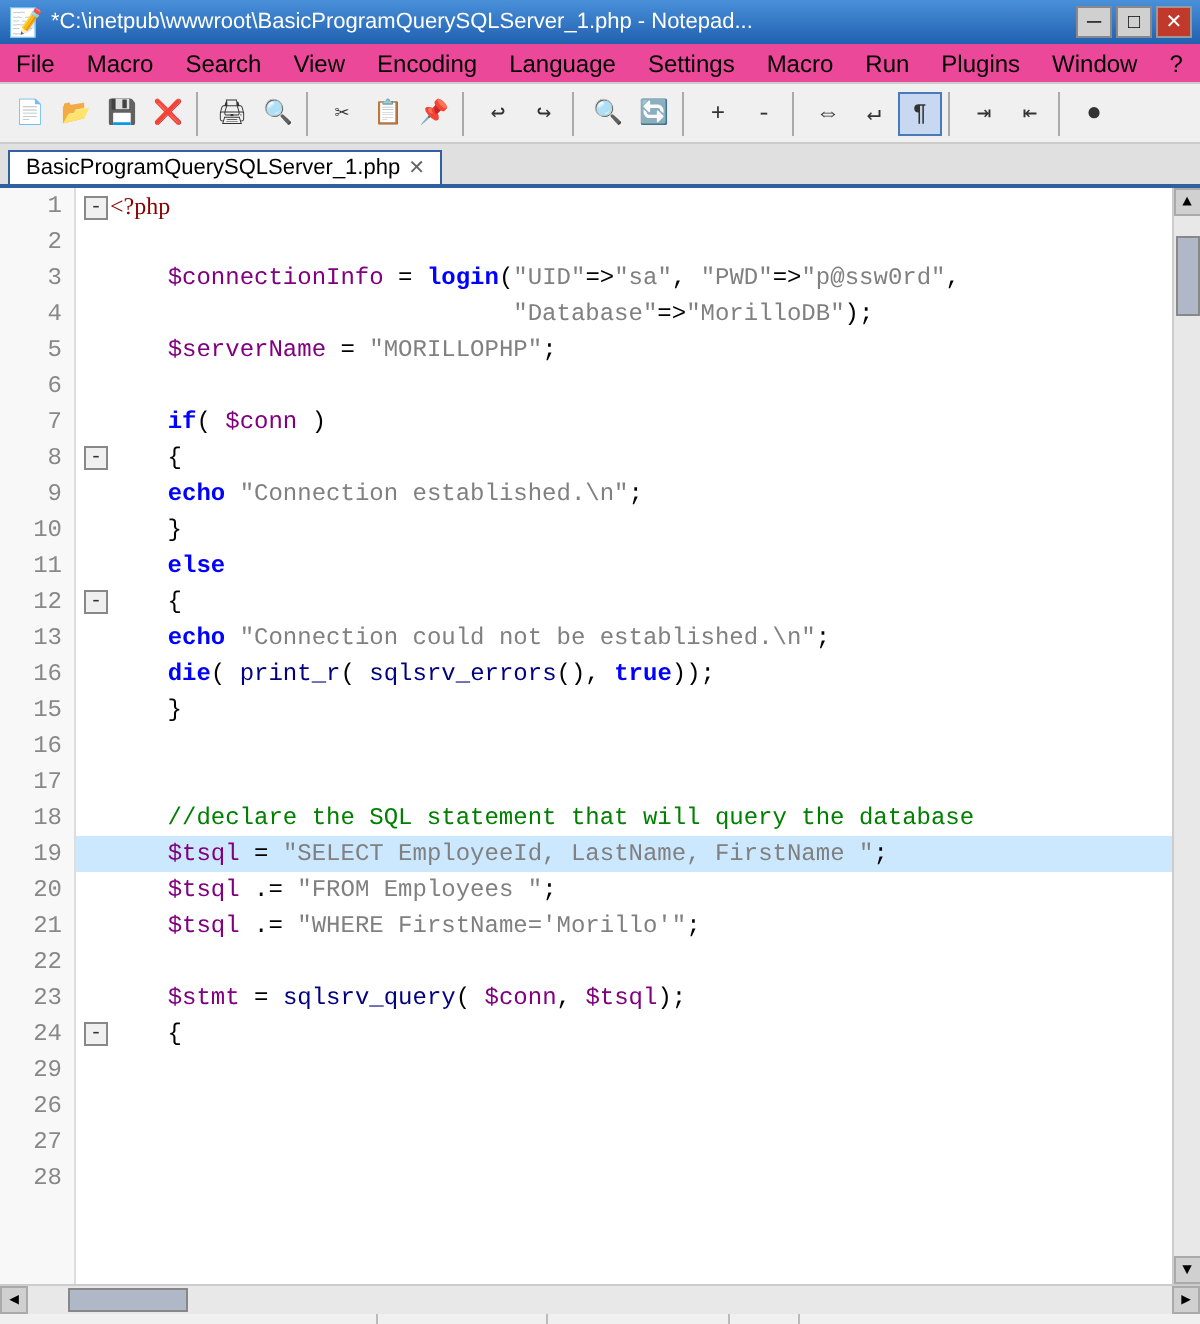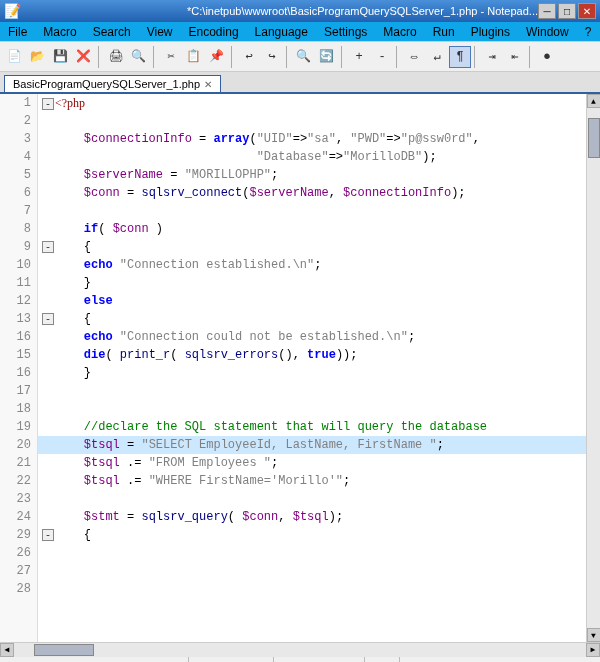--- a/index.html
+++ b/index.html
@@ -20,21 +20,21 @@
       height: 22px;
       display: flex;
       align-items: center;
       justify-content: space-between;
       padding: 0 4px;
       font-family: Arial, sans-serif;
       font-size: 11px;
     }
     #title-text {
       flex: 1;
-      text-align: right;
+      text-align: left;
       overflow: hidden;
       white-space: nowrap;
       text-overflow: ellipsis;
     }
     #window-controls {
       display: flex;
       gap: 2px;
     }
     .win-btn {
       width: 18px;
@@ -46,21 +46,21 @@
       cursor: pointer;
       display: flex;
       align-items: center;
       justify-content: center;
       font-family: Arial, sans-serif;
     }
     .win-btn.close { background: #c0392b; color: white; border-color: #999; }
 
     
     #menu-bar {
-      background: #0ea5e9;
+      background: #ec4899;
       height: 20px;
       display: flex;
       align-items: center;
       border-bottom: 1px solid #ccc;
       font-family: Arial, sans-serif;
       font-size: 12px;
     }
     .menu-item {
       padding: 0 8px;
       height: 100%;
@@ -393,24 +393,23 @@
       <div class="line-num">29</div>
       <div class="line-num">26</div>
       <div class="line-num">27</div>
       <div class="line-num">28</div>
     </div>
 
   <div id="code-area">
     <div id="code-lines">
         <div class="code-line"><span class="fold-marker">-</span><span class="tag">&lt;?php</span></div>
         <div class="code-line"><span style="display:inline-block;width:13px;"></span></div>
-        <div class="code-line"><span style="display:inline-block;width:13px;"></span>    <span class="var">$connectionInfo</span> = <span class="kw">array</span>(<span class="str">"UID"</span>=&gt;<span class="str">"sa"</span>, <span class="str">"PWD"</span>=&gt;<span class="str">"p@ssw0rd"</span>,</div>
+        <div class="code-line"><span style="display:inline-block;width:13px;"></span>    <span class="var">$connectionInfo</span> = <span class="kw">login</span>(<span class="str">"UID"</span>=&gt;<span class="str">"sa"</span>, <span class="str">"PWD"</span>=&gt;<span class="str">"p@ssw0rd"</span>,</div>
         <div class="code-line"><span style="display:inline-block;width:13px;"></span>                            <span class="str">"Database"</span>=&gt;<span class="str">"MorilloDB"</span>);</div>
         <div class="code-line"><span style="display:inline-block;width:13px;"></span>    <span class="var">$serverName</span> = <span class="str">"MORILLOPHP"</span>;</div>
-        <div class="code-line"><span style="display:inline-block;width:13px;"></span>    <span class="var">$conn</span> = <span class="fn">sqlsrv_connect</span>(<span class="var">$serverName</span>, <span class="var">$connectionInfo</span>);</div>
         <div class="code-line"><span style="display:inline-block;width:13px;"></span></div>
         <div class="code-line"><span style="display:inline-block;width:13px;"></span>    <span class="kw">if</span>( <span class="var">$conn</span> )</div>
         <div class="code-line"><span class="fold-marker">-</span>    {</div>
         <div class="code-line"><span style="display:inline-block;width:13px;"></span>    <span class="kw">echo</span> <span class="str">"Connection established.\n"</span>;</div>
         <div class="code-line"><span style="display:inline-block;width:13px;"></span>    }</div>
         <div class="code-line"><span style="display:inline-block;width:13px;"></span><span class="kw">    else</span></div>
         <div class="code-line"><span class="fold-marker">-</span>    {</div>
         <div class="code-line"><span style="display:inline-block;width:13px;"></span>    <span class="kw">echo</span> <span class="str">"Connection could not be established.\n"</span>;</div>
         <div class="code-line"><span style="display:inline-block;width:13px;"></span>    <span class="kw">die</span>( <span class="fn">print_r</span>( <span class="fn">sqlsrv_errors</span>(), <span class="kw">true</span>));</div>
         <div class="code-line"><span style="display:inline-block;width:13px;"></span>    }</div>

